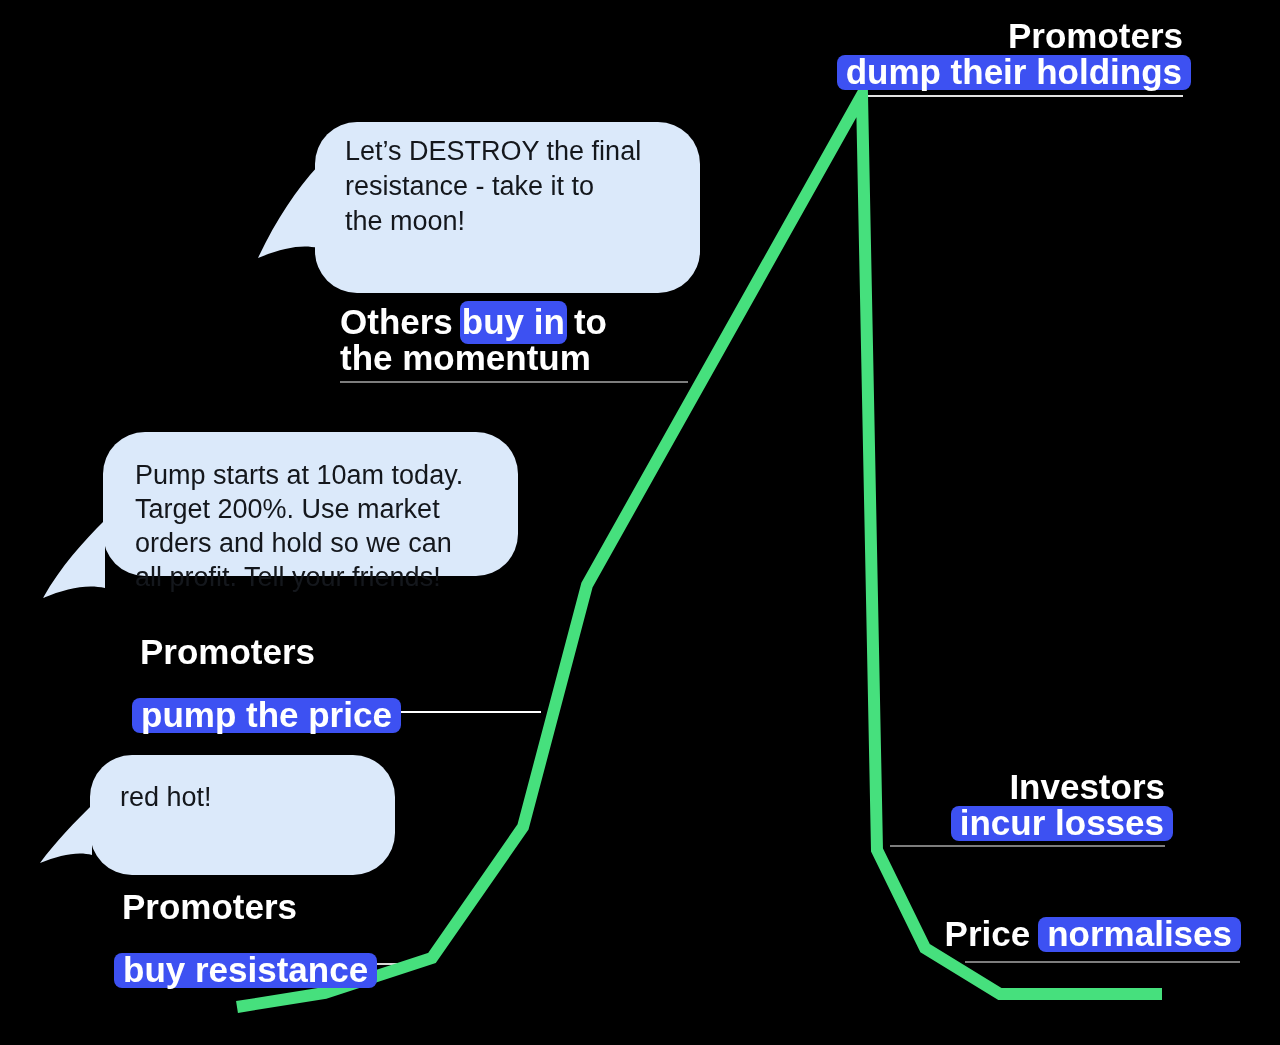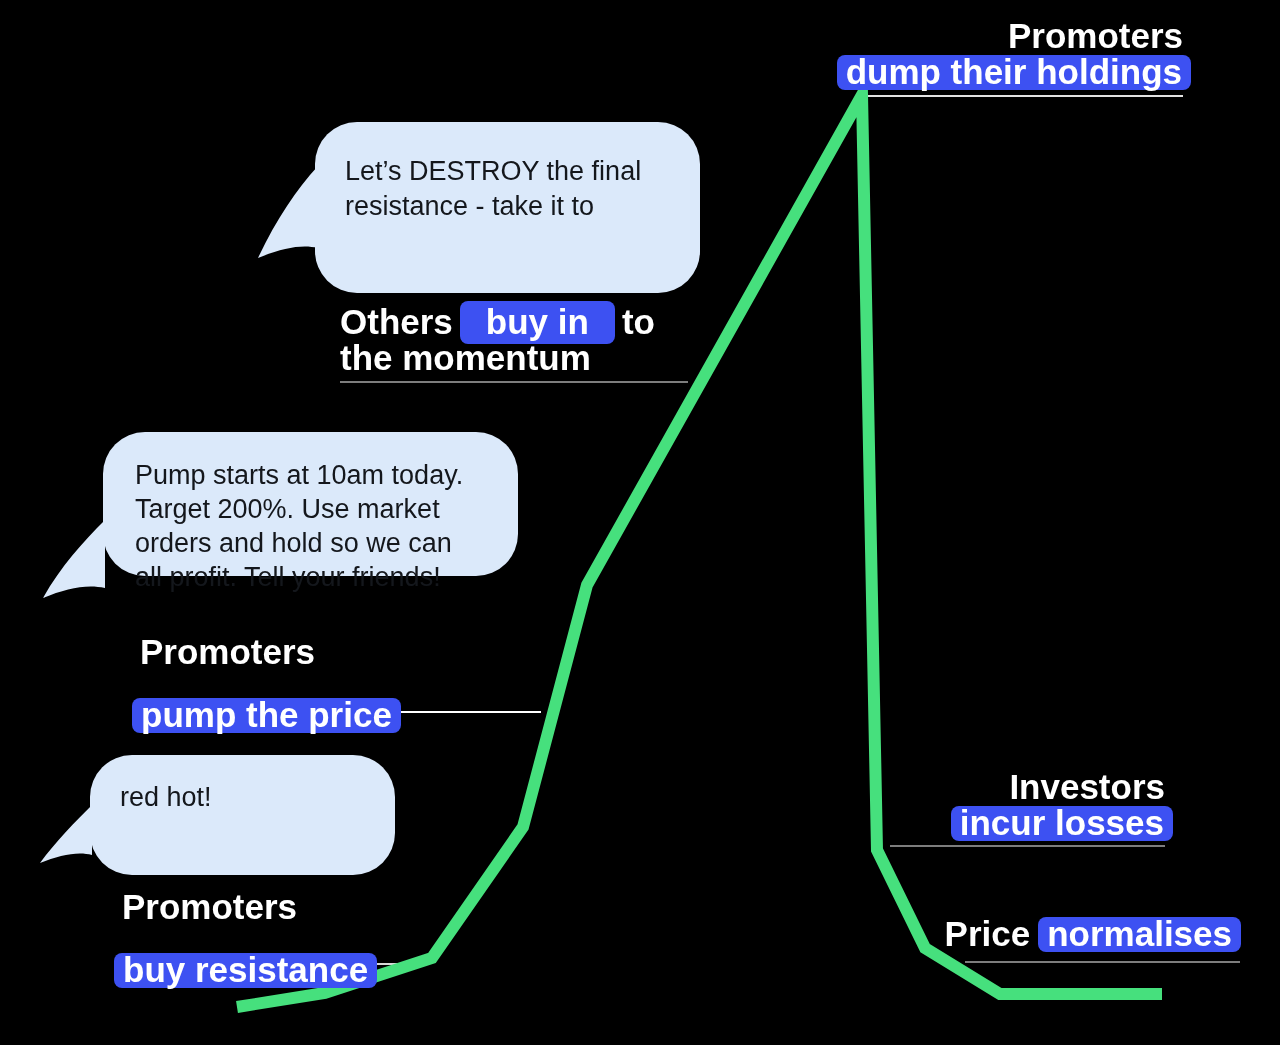--- a/index.html
+++ b/index.html
@@ -26,42 +26,42 @@
     background: var(--bubble-bg, #DBE9FA);
     color: var(--bubble-text, #14171C);
     border-radius: 42px;
     font-size: 27px;
     font-weight: 400;
     box-sizing: border-box;
     white-space: nowrap;
   }
   .bubble .bline { white-space: nowrap; }
   .bubble .tail { position: absolute; }
-  .bubble-destroy { left: 315px; top: 122px; width: 385px; height: 171px; padding: 32px 30px; line-height: 35px; }
+  .bubble-destroy { left: 315px; top: 122px; width: 385px; height: 171px; padding: 12px 30px; line-height: 35px; }
   .bubble-destroy .tail { left: -57px; top: 42px; }
   .bubble-pump { left: 103px; top: 432px; width: 415px; height: 144px; padding: 26px 32px; line-height: 34px; }
   .bubble-pump .tail { left: -60px; top: 88px; }
   .bubble-xyz { left: 90px; top: 755px; width: 305px; height: 120px; padding: 25px 30px; line-height: 34px; }
   .bubble-xyz .tail { left: -50px; top: 50px; }
 
   
   .annotation {
     position: absolute;
     color: var(--label-text, #fff);
     font-size: 35px;
     font-weight: 700;
     line-height: 36px;
     white-space: nowrap;
   }
   .annotation.align-right { text-align: right; }
   .pill {
     background: var(--blue, #3D51F2);
     color: var(--label-text, #fff);
     border-radius: 8px;
-    padding: 1px 26px 3px;
+    padding: 1px 2px 3px;
   }
   .pill-line { display: inline-block; line-height: 33px; padding: 0 9px 2px; }
   .pill-line.left-hang  { margin-left: -8px; margin-top: 28px; }
   .pill-line.right-hang { margin-right: -8px; margin-left: 20px; }
   .pill-inline { margin: 0 7px; }
 
   .label-promoters-dump { right: 97px;  top: 18px; }
   .label-others-buy-in  { left: 340px;  top: 304px; }
   .label-promoters-pump { left: 140px;  top: 634px; }
   .label-promoters-buy  { left: 122px;  top: 889px; }
@@ -82,20 +82,21 @@
       <line x1="965" x2="1240" y1="962" y2="962" stroke="#7D7D7D" stroke-width="2"></line>
       <polyline points="237,1007 325,993 432,958 523,827 587,585 862,95 877,850 925,948 1000,994 1162,994" fill="none" stroke="#46E07D" stroke-width="12" stroke-linejoin="miter" stroke-linecap="butt"></polyline>
     </svg>
 
   <div class="bubble bubble-destroy">
     <svg class="tail" width="60" height="100" viewBox="0 0 60 100">
       <path d="M60 2 C38 26 18 56 0 94 C24 84 44 80 60 84 Z" style="fill: var(--bubble-bg, #DBE9FA)"></path>
     </svg>
     <div class="bline">Let’s DESTROY the final</div>
     <div class="bline">resistance - take it to</div>
+    <div class="bline">the moon!</div>
   </div>
 
   <div class="bubble bubble-pump">
     <svg class="tail" width="62" height="80" viewBox="0 0 62 80">
       <path d="M62 0 C40 22 18 46 0 78 C24 68 44 64 62 68 Z" style="fill: var(--bubble-bg, #DBE9FA)"></path>
     </svg>
     <div class="bline">Pump starts at 10am today.</div>
     <div class="bline">Target 200%. Use market</div>
     <div class="bline">orders and hold so we can</div>
     <div class="bline">all profit. Tell your friends!</div>

